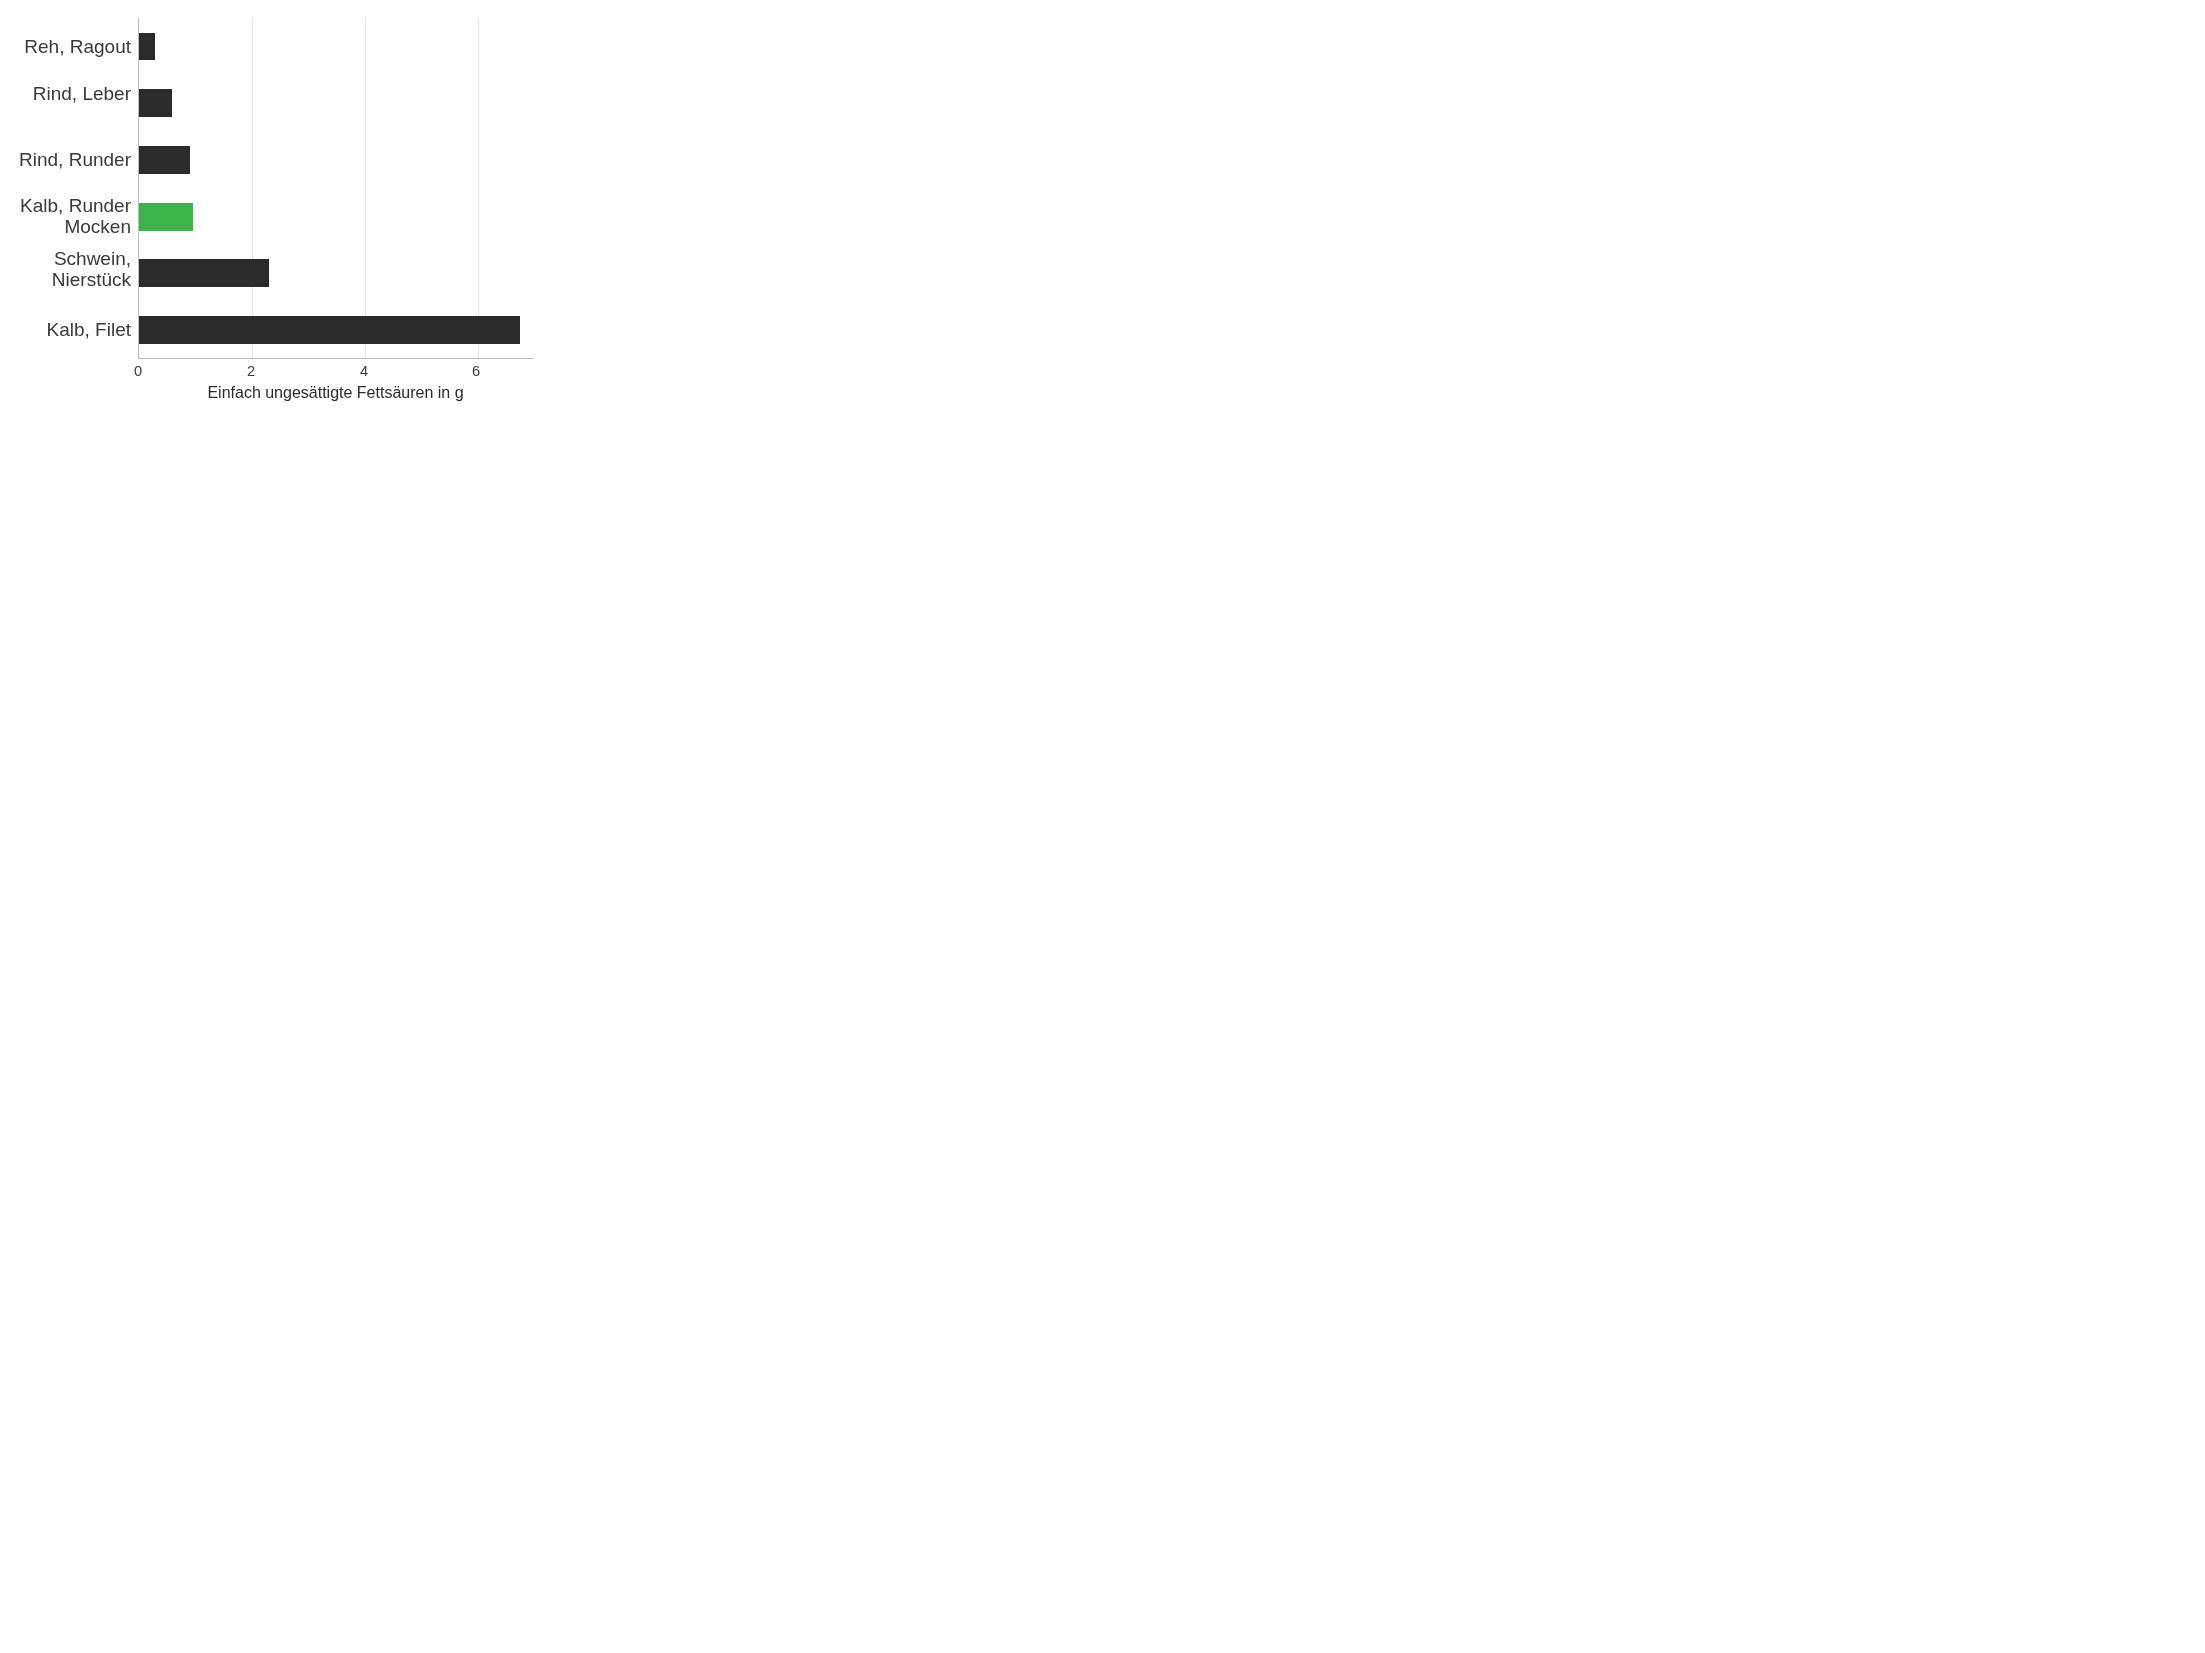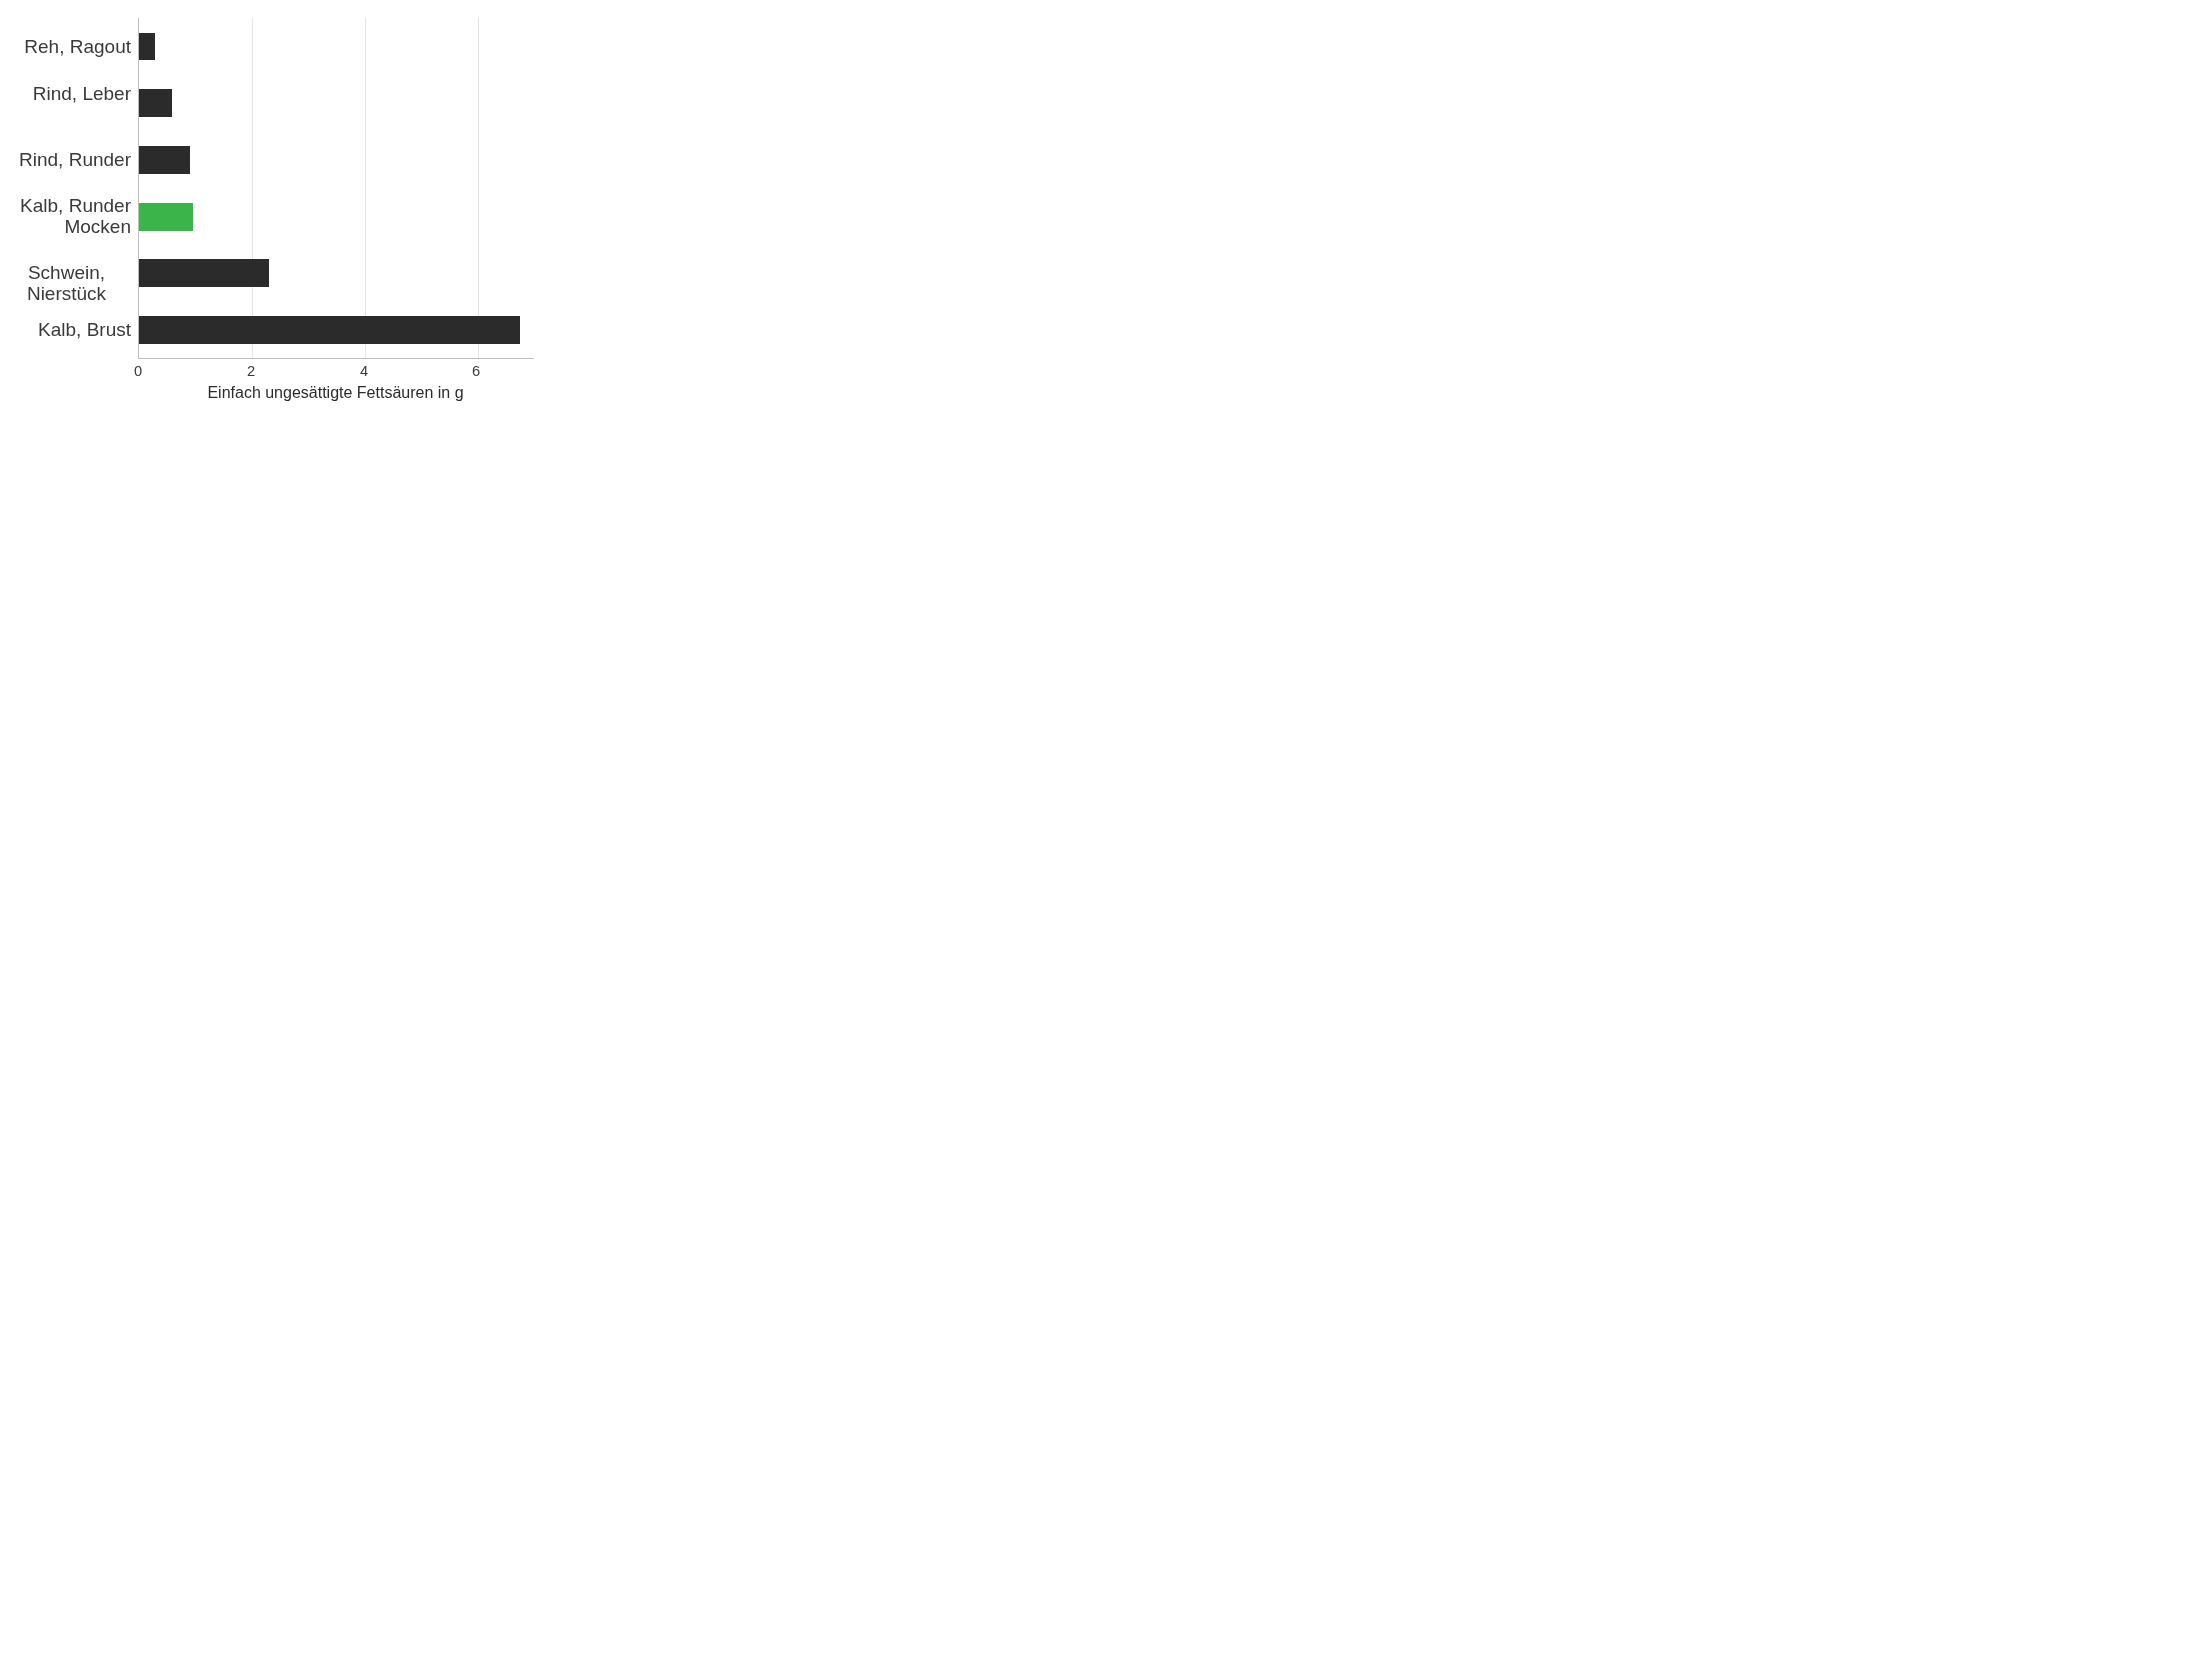--- a/index.html
+++ b/index.html
@@ -104,16 +104,16 @@
     </div>
   <div class="x-axis-label">Einfach ungesättigte Fettsäuren in g</div>
 <div class="x-tick" style="left: 138px;">0</div>
     <div class="x-tick" style="left: 251px;">2</div>
     <div class="x-tick" style="left: 364px;">4</div>
     <div class="x-tick" style="left: 476px;">6</div>
     <div class="y-label" style="top: 47px;">Reh, Ragout</div>
     <div class="y-label" style="top: 94px;">Rind, Leber</div>
     <div class="y-label" style="top: 160px;">Rind, Runder</div>
     <div class="y-label" style="top: 217px;">Kalb, Runder Mocken</div>
-    <div class="y-label" style="top: 284px; text-align: center;">Schwein, Nierstück</div>
-    <div class="y-label" style="top: 330px;">Kalb, Brust</div>
+    <div class="y-label" style="top: 270px;">Schwein, Nierstück</div>
+    <div class="y-label" style="top: 330px;">Kalb, Filet</div>
   </div>
 
 
 </body></html>

